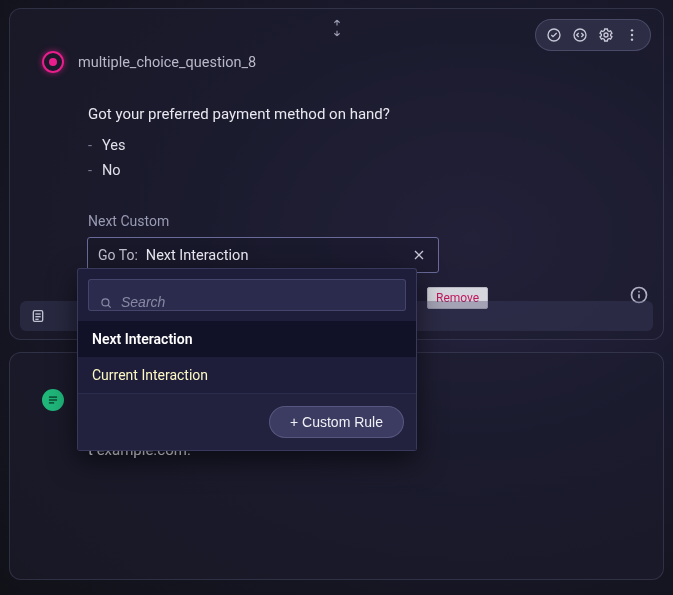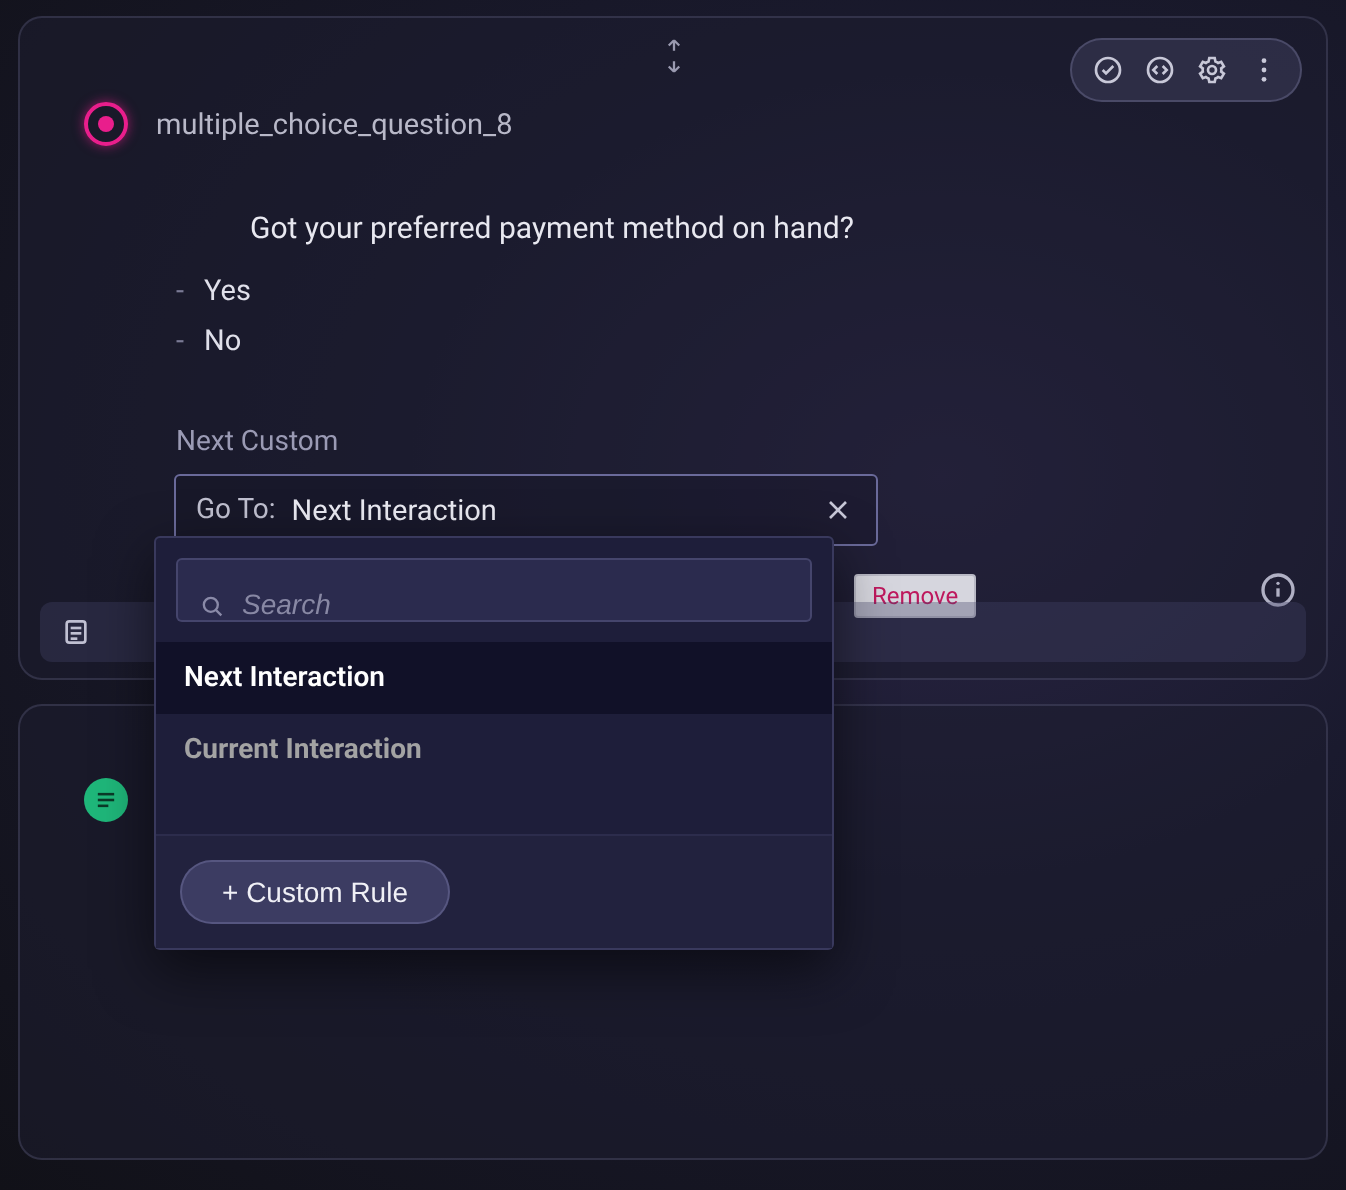--- a/index.html
+++ b/index.html
@@ -80,21 +80,21 @@
   }
   .node-icon.text {
     background: #1fb77a;
     display: flex; align-items: center; justify-content: center;
   }
   .node-icon.text svg { width: 14px; height: 14px; }
   .node-name { color: #b8b8c8; font-size: 14.5px; }
 
   
   .q-body { position: absolute; left: 78px; top: 96px; right: 30px; }
-  .q-text { color: #e8e8f0; font-size: 15px; margin-bottom: 14px; margin-left: 37px; }
+  .q-text { color: #e8e8f0; font-size: 15px; margin-bottom: 14px; }
   .q-opt { display: flex; align-items: center; gap: 10px; color: #e0e0ea; font-size: 14.5px; margin-bottom: 8px; }
   .q-opt .dash { color: #7a7a95; }
 
   .next-action-label {
     position: absolute; left: 78px; top: 204px;
     color: #9a9ab4; font-size: 14px;
   }
 
   
   .goto-field {
@@ -179,38 +179,36 @@
   .dd-search svg { width: 14px; height: 14px; color: #8a8aa8; margin-right: 8px; flex-shrink: 0; }
   .dd-search input {
     flex: 1; background: transparent; border: none; outline: none;
     color: #e0e0ea; font-size: 14px; font-style: italic;
   }
   .dd-search input::placeholder { color: #8888a4; font-style: italic; }
 
   .dd-list { max-height: 175px; overflow: hidden; position: relative; }
   .dd-item {
     padding: 10px 14px;
-    color: #a3a3a3;
+    color: #fef9c3;
     font-size: 14px;
     cursor: pointer;
-    font-weight: bold;
   }
   .dd-item.selected {
     background: #111128;
     color: #ffffff;
     font-weight: 600;
   }
   .dd-item.cut { padding-bottom: 2px; }
 
   .dd-footer {
     padding: 12px;
-    display: flex; justify-content: flex-start;
+    display: flex; justify-content: flex-end;
     border-top: 1px solid rgba(110,110,160,0.15);
     background: #22223e;
-    margin-top: 24px;
   }
   .custom-rule-btn {
     background: #3c3c62;
     border: 1px solid rgba(150,150,200,0.3);
     color: #f0f0f6;
     font-size: 14px;
     padding: 7px 20px;
     border-radius: 18px;
     cursor: pointer;
   }

